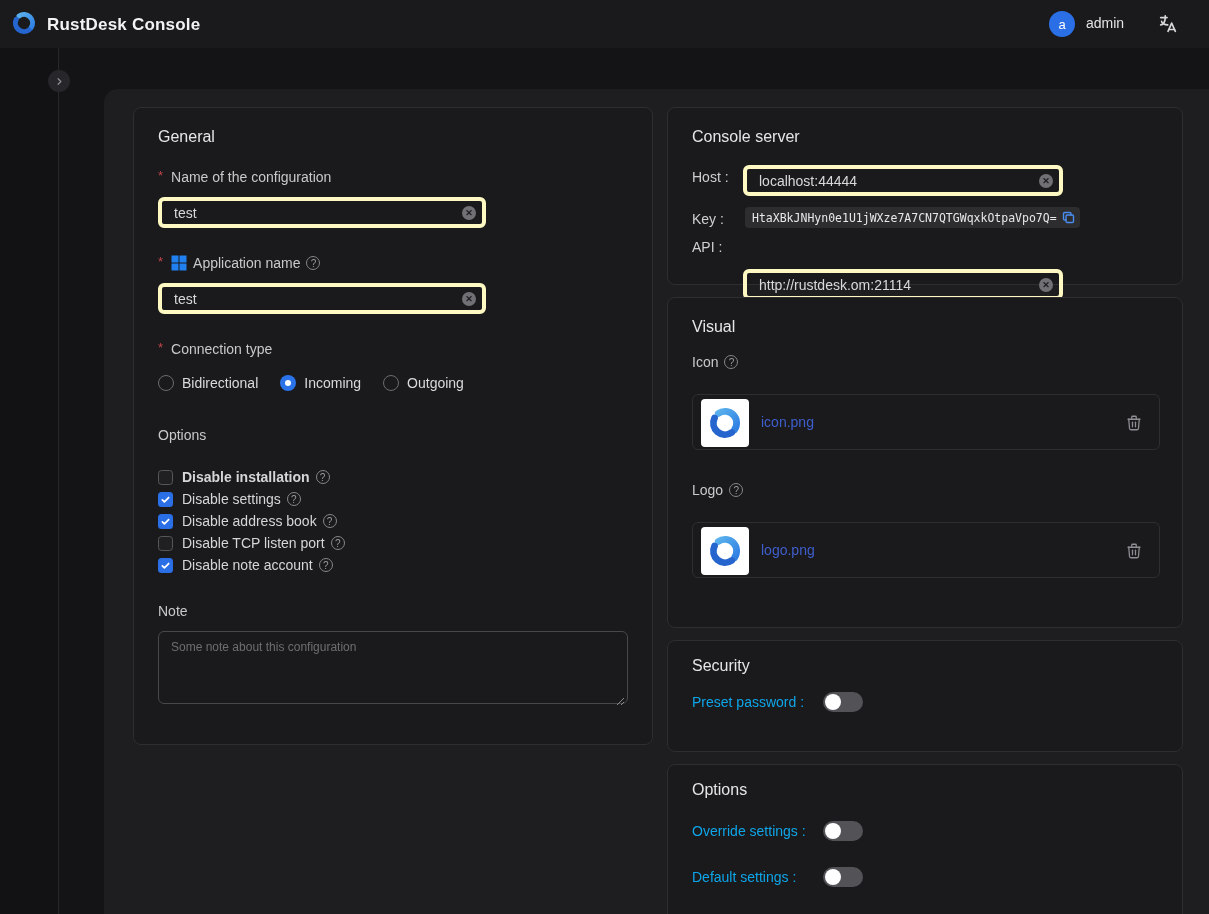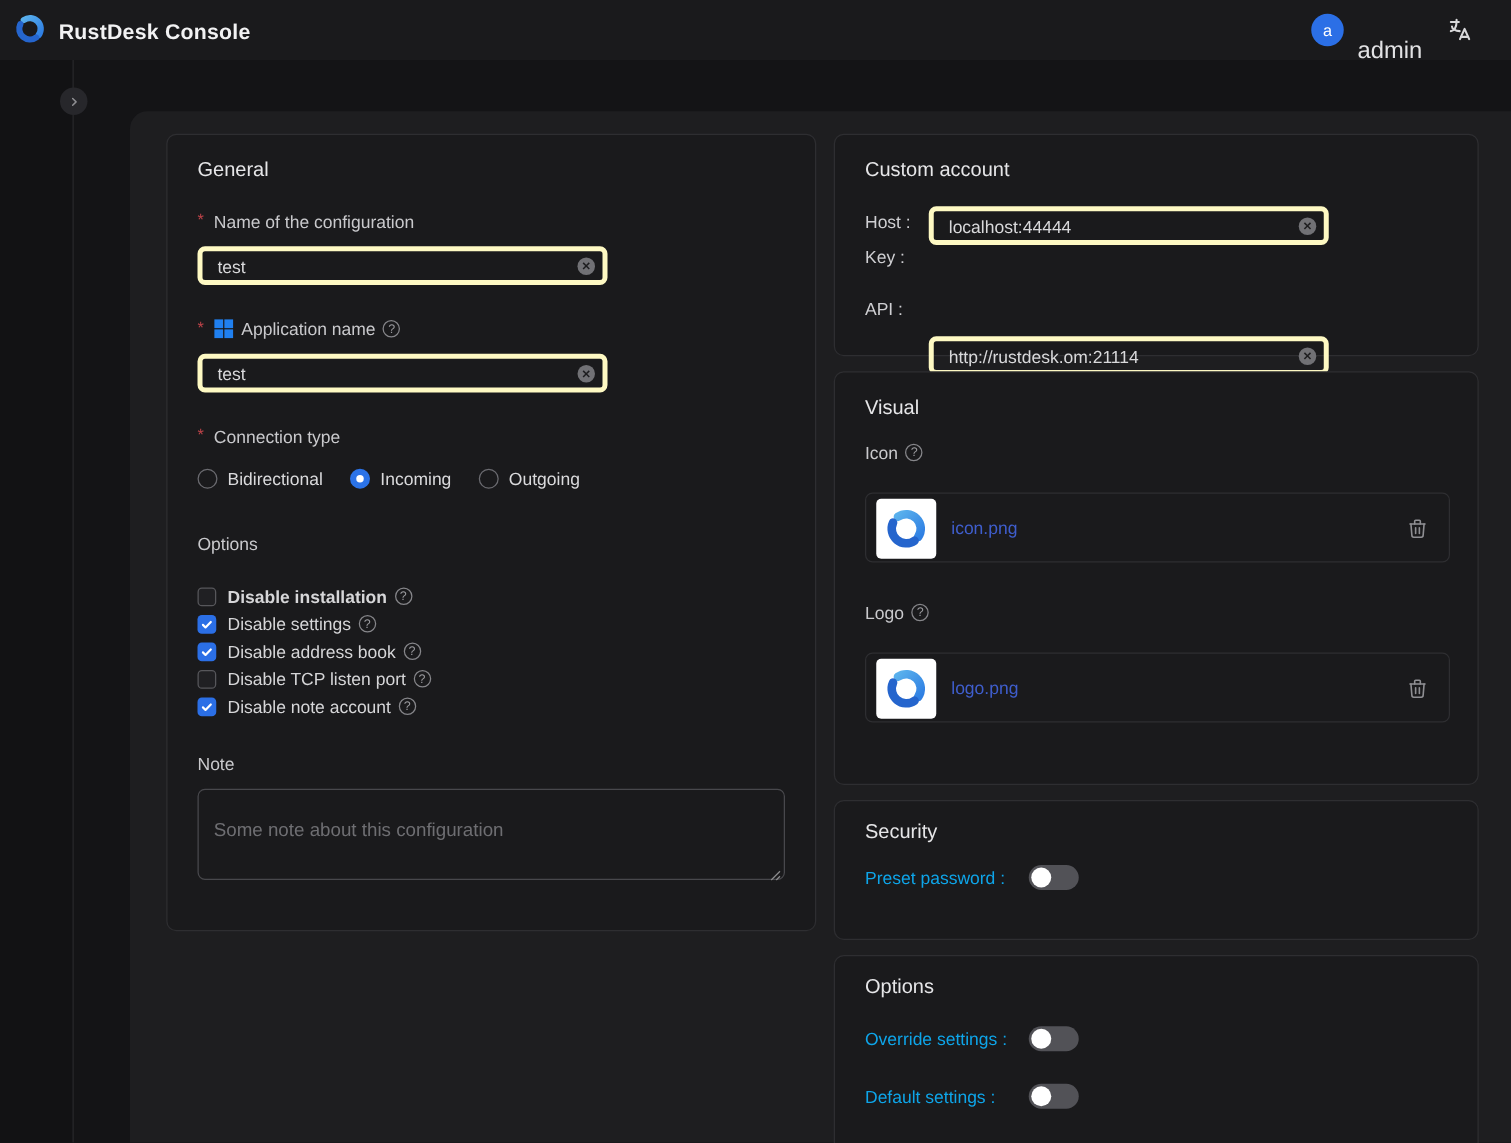--- a/index.html
+++ b/index.html
@@ -5,21 +5,21 @@
   * { margin:0; padding:0; box-sizing:border-box; }
   html,body { width:1209px; height:914px; overflow:hidden; background:#141416;
     font-family:"Liberation Sans", sans-serif; }
 
   
   .topbar { position:absolute; left:0; top:0; width:1209px; height:48px; background:#1a1a1c; z-index:10; }
   .brand { position:absolute; left:10px; top:9px; display:flex; align-items:center; gap:9px; }
   .brand-title { font-size:17px; font-weight:700; color:#f2f2f3; letter-spacing:.2px; }
   .avatar { position:absolute; left:1049px; top:11px; width:26px; height:26px; border-radius:50%;
     background:#2b6fe6; color:#fff; font-size:13px; display:flex; align-items:center; justify-content:center; }
-  .username { position:absolute; left:1086px; top:30px; font-size:19px; color:#e3e3e5; }
+  .username { position:absolute; left:1086px; top:15px; font-size:14px; color:#e3e3e5; }
   .lang-btn { position:absolute; left:1157px; top:13px; width:22px; height:22px; cursor:pointer; }
 
   
   .sidebar { position:absolute; left:0; top:48px; width:58px; height:866px; background:#121214; z-index:5; }
   .v-divider { position:absolute; left:58px; top:48px; width:1px; height:866px; background:#27272a; z-index:5; }
   .side-item { position:absolute; left:8px; width:36px; height:36px; border-radius:9px;
     display:flex; align-items:center; justify-content:center; color:#9c9ca0; cursor:pointer; }
   .side-item.active { background:#29292d; color:#ececee; }
   .side-item svg { width:23px; height:23px; }
   .collapse-btn { position:absolute; left:48px; top:70px; width:22px; height:22px; border-radius:50%;
@@ -53,21 +53,21 @@
   .cb-row { position:absolute; left:24px; height:22px; display:flex; align-items:center; gap:9px;
     font-size:14px; color:#d6d6d8; }
   .cb { width:15px; height:15px; border-radius:3.5px; flex:none; display:flex; align-items:center; justify-content:center; cursor:pointer; }
   .cb.checked { background:#2b6fe6; }
   .cb.unchecked { border:1px solid #57575b; background:#202023; }
   .cb svg { width:11px; height:11px; }
   .cb-label { display:flex; align-items:center; gap:6px; }
   .bold { font-weight:700; }
 
   textarea.note { position:absolute; background:transparent; border:1px solid #48484c; border-radius:6px;
-    color:#fca5a5; font-size:15px; padding:24px 12px; font-family:"Liberation Sans",sans-serif; outline:none;
+    color:#fca5a5; font-size:12px; padding:8px 12px; font-family:"Liberation Sans",sans-serif; outline:none;
     resize:none; }
   textarea.note::placeholder { color:#6e6e72; }
   .resize-grip { position:absolute; pointer-events:none; }
 
   .kv-label { position:absolute; left:24px; font-size:14px; color:#cfcfd2; }
   .key-pill { position:absolute; background:#2d2d30; border-radius:4px; height:21px; display:flex;
     align-items:center; padding:0 4px 0 7px; gap:4px; }
   .key-text { font-family:"DejaVu Sans Mono","Liberation Mono",monospace; font-size:11.5px; color:#e8e8ea;
     white-space:nowrap; }
   .copy-btn { width:15px; height:15px; flex:none; cursor:pointer; }
@@ -296,29 +296,38 @@
     </div>
     <textarea class="note" style="left: 24px; top: 523px; width: 470px; height: 73px;" placeholder="Some note about this configuration"></textarea>
     <span class="resize-grip" style="left:482px; top:584px">
       <svg width="9" height="9">
           <path d="M8 1 L1 8 M8 5 L5 8" stroke="#8a8a8c" stroke-width="1"></path>
         </svg>
     </span>
   </div>
 
   <div class="card" style="left:563px; top:18px; width:516px; height:178px;">
-    <div class="card-title" style="top:20px">Custom account</div>
+    <div class="card-title" style="top:20px">Console server</div>
 
     <div class="kv-label" style="top:61px">Host :</div>
     <div class="input-wrap" style="left:75px; top:57px; width:320px;">
       <input class="text-input" type="text" value="localhost:44444" style="">
       <span class="clear-btn">✕</span>
     </div>
 
-    <div class="kv-label" style="top:89px">Key :</div>
+    <div class="kv-label" style="top:103px">Key :</div>
+    <div class="key-pill" style="left:77px; top:99px;">
+      <span class="key-text">HtaXBkJNHyn0e1U1jWXze7A7CN7QTGWqxkOtpaVpo7Q=</span>
+      <span class="copy-btn">
+        <svg viewBox="0 0 24 24" fill="none" stroke="#4a8df0" stroke-width="2.2" stroke-linecap="round" stroke-linejoin="round">
+          <rect x="8" y="8" width="12" height="12" rx="2"></rect>
+            <path d="M16 8v-2a2 2 0 0 0 -2 -2h-8a2 2 0 0 0 -2 2v8a2 2 0 0 0 2 2h2"></path>
+        </svg>
+      </span>
+    </div>
 
     <div class="kv-label" style="top:131px">API :</div>
     <div class="input-wrap" style="left:75px; top:127px; width:320px;margin-top:34px;">
       <input class="text-input" type="text" value="http://rustdesk.om:21114" style="">
       <span class="clear-btn">✕</span>
     </div>
   </div>
 
   <div class="card" style="left:563px; top:208px; width:516px; height:331px;">
     <div class="card-title" style="top:20px">Visual</div>

